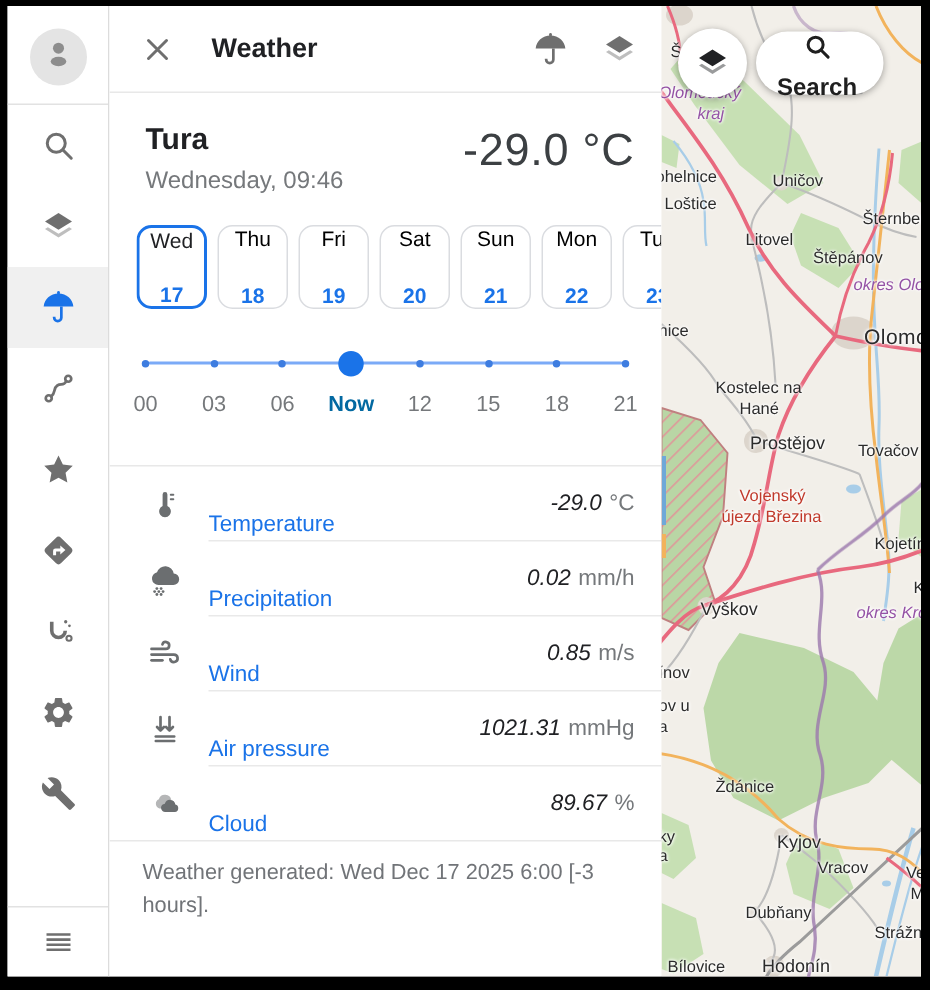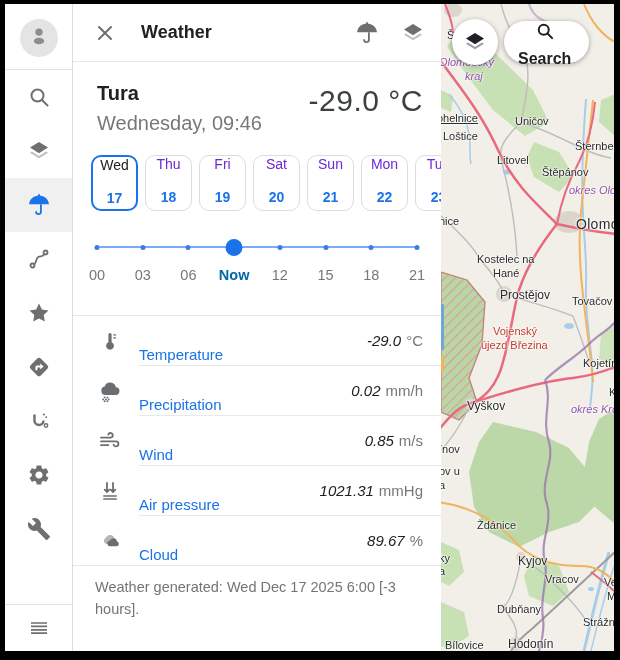--- a/index.html
+++ b/index.html
@@ -32,26 +32,26 @@
   .panel{width:368px;flex:0 0 368px;display:flex;flex-direction:column;background:#fff;overflow:hidden;position:relative;}
   .p-header{height:57px;flex:0 0 57px;display:flex;align-items:center;padding:0 16px 0 20px;}
   .close-btn{width:26px;height:26px;color:#6f6f6f;cursor:pointer;display:flex;}
   .close-btn svg{width:26px;height:26px;}
   .p-title{margin-left:22px;font-size:18px;font-weight:700;color:#202124;flex:1;}
   .p-actions{display:flex;gap:22px;align-items:center;}
   .p-actions .icn{cursor:pointer;}
   .p-divider{height:1px;background:#e8e8e8;flex:0 0 1px;}
   .loc-row{display:flex;justify-content:space-between;align-items:flex-start;padding:20px 18px 4px 24px;}
   .loc-name{font-size:20px;font-weight:700;color:#202124;}
-  .loc-date{font-size:20px;color:#75787b;margin-top:7px;}
+  .loc-date{font-size:16px;color:#75787b;margin-top:7px;}
   .loc-temp{font-size:30px;color:#3c4043;margin-top:2px;letter-spacing:.5px;}
   .day-tabs{display:flex;gap:7px;margin:16px 0 0 18px;height:56px;overflow:hidden;flex:0 0 56px;}
   .day-tab{flex:0 0 47px;width:47px;border:1px solid #dadce0;border-radius:10px;background:#fff;
-    display:flex;flex-direction:column;align-items:center;justify-content:flex-start;gap:17px;cursor:pointer;box-sizing:border-box;}
-  .day-tab .dn{font-size:14px;color:#6d28d9;}
+    display:flex;flex-direction:column;align-items:center;justify-content:space-between;gap:17px;cursor:pointer;box-sizing:border-box;}
+  .day-tab .dn{font-size:14px;color:#000000;}
   .day-tab .dd{font-size:14px;font-weight:700;color:#1a73e8;}
   .day-tab.selected{border:2px solid #1a73e8;}
   .day-tab.selected .dn{color:#202124;}
   .slider{position:relative;margin:26px 24px 0;height:58px;flex:0 0 58px;}
   .slider .track{position:absolute;left:2px;right:2px;top:9px;height:2px;background:#7baaf7;border-radius:1px;}
   .slider .dot{position:absolute;top:8px;width:5px;height:5px;border-radius:50%;background:#3e7de0;transform:translateX(-50%);}
   .slider .thumb{position:absolute;top:2px;width:17px;height:17px;border-radius:50%;background:#1a73e8;transform:translateX(-50%);cursor:pointer;}
   .slider .tick-label{position:absolute;top:30px;transform:translateX(-50%);font-size:14.5px;color:#75787b;white-space:nowrap;}
   .slider .tick-label.now{color:#0369a1;font-weight:700;}
   .details{border-top:1px solid #e8e8e8;margin-top:20px;}
@@ -431,21 +431,21 @@
       <g fill="none" stroke="#9c79ad" stroke-width="2.2" opacity="0.8">
         <path d="M104,376 C112,396 100,416 108,438 C114,458 98,478 106,500 C112,520 98,538 104,558 C108,576 98,594 102,614 C104,628 100,638 98,647"></path>
         <path d="M104,376 C118,362 134,354 148,340 C158,330 168,326 174,318"></path>
         <path d="M88,0 C92,12 102,20 116,18 C130,16 136,26 146,30" opacity="0.6"></path>
       </g>
     </svg>
     <div id="map-labels">
         <span class="map-label town" style="left: 6px; top: 2px; margin-top: 23px;">Šumperk</span>
         <span class="map-label admin" style="left: -2px; top: 52px;">Olomoucký</span>
         <span class="map-label admin" style="left: 24px; top: 66px;">kraj</span>
-        <span class="map-label town" style="left: -4px; top: 108px; text-decoration: underline;">ohelnice</span>
+        <span class="map-label town" style="left: -4px; top: 108px;">ohelnice</span>
         <span class="map-label town" style="left: 2px; top: 126px;">Loštice</span>
         <span class="map-label town" style="left: 74px; top: 111px;">Uničov</span>
         <span class="map-label town" style="left: 134px; top: 136px;">Šternberk</span>
         <span class="map-label town" style="left: 56px; top: 150px;">Litovel</span>
         <span class="map-label town" style="left: 101px; top: 162px;">Štěpánov</span>
         <span class="map-label admin" style="left: 128px; top: 180px;">okres Olomouc</span>
         <span class="map-label town" style="left: -2px; top: 211px;">nice</span>
         <span class="map-label city" style="left: 111px; top: 212px;">Olomouc</span>
         <span class="map-label town" style="left: 36px; top: 249px;">Kostelec na</span>
         <span class="map-label town" style="left: 52px; top: 263px;">Hané</span>

